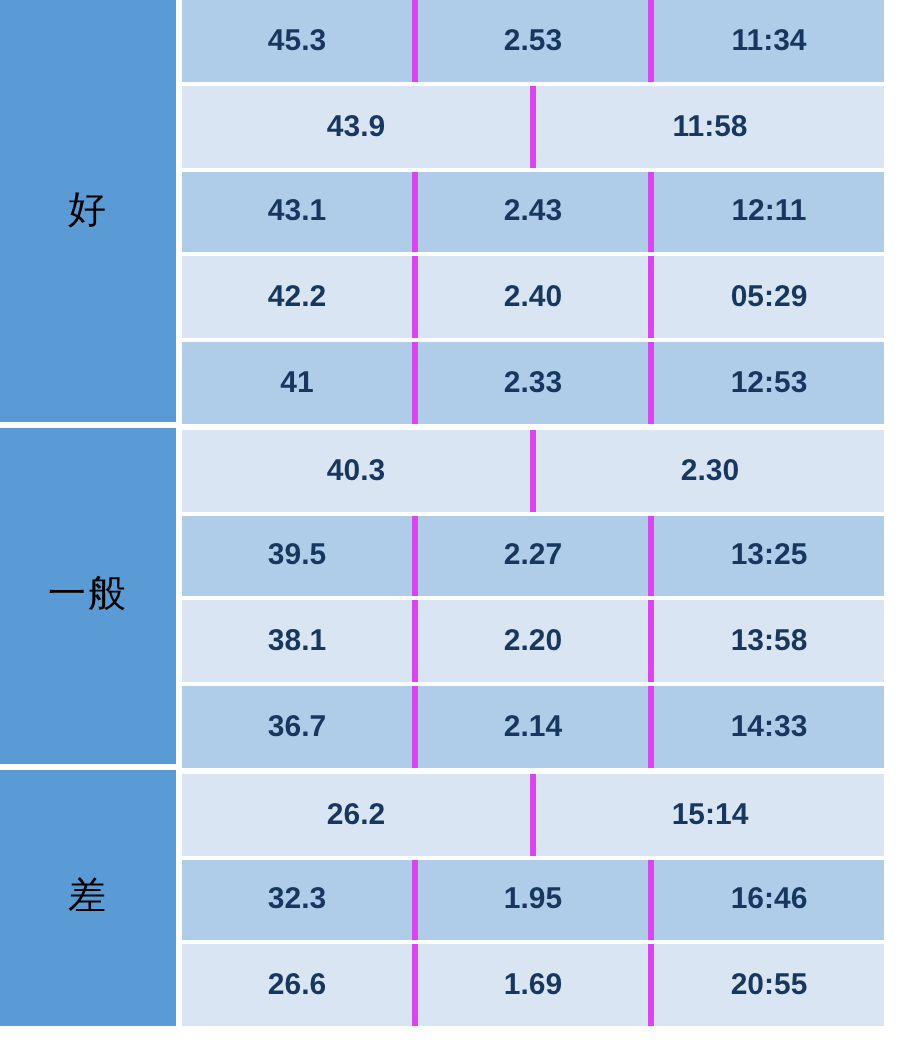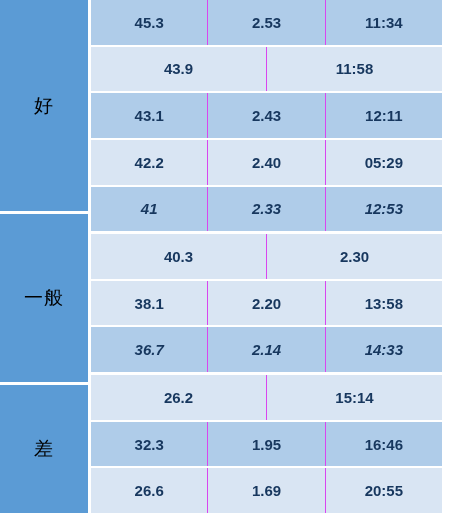--- a/index.html
+++ b/index.html
@@ -60,32 +60,31 @@
   }
   .data-row {
     flex: 1 1 0;
     display: flex;
     flex-direction: row;
     box-sizing: border-box;
     border-bottom: 2px solid #ffffff;
   }
   .data-row.last-in-group {
     border-bottom: 3px solid #ffffff;
-    font-style: italic;
   }
   .data-row.very-last {
     border-bottom: none;
   }
   .data-cell {
     flex: 1 1 0;
     display: flex;
     align-items: center;
     justify-content: center;
     box-sizing: border-box;
-    border-right: 1px solid #d946ef;
+    border-right: 3px solid #d946ef;
     font-size: 15px;
     font-weight: bold;
     color: #17375E;
     line-height: 1;
   }
   .data-cell:last-child {
     border-right: none;
     text-align: center;
   }
   .band-dark .data-cell { background: #AFCCE9; }
@@ -132,20 +131,25 @@
     <div class="data-row band-dark last-in-group">
       <div class="data-cell">41</div>
       <div class="data-cell">2.33</div>
       <div class="data-cell">12:53</div>
     </div>
 
     <div class="data-row band-light">
       <div class="data-cell">40.3</div>
       <div class="data-cell">2.30</div>
     </div>
+    <div class="data-row band-dark">
+      <div class="data-cell">39.5</div>
+      <div class="data-cell">2.27</div>
+      <div class="data-cell">13:25</div>
+    </div>
     <div class="data-row band-light">
       <div class="data-cell">38.1</div>
       <div class="data-cell">2.20</div>
       <div class="data-cell">13:58</div>
     </div>
     <div class="data-row band-dark last-in-group">
       <div class="data-cell">36.7</div>
       <div class="data-cell">2.14</div>
       <div class="data-cell">14:33</div>
     </div>

